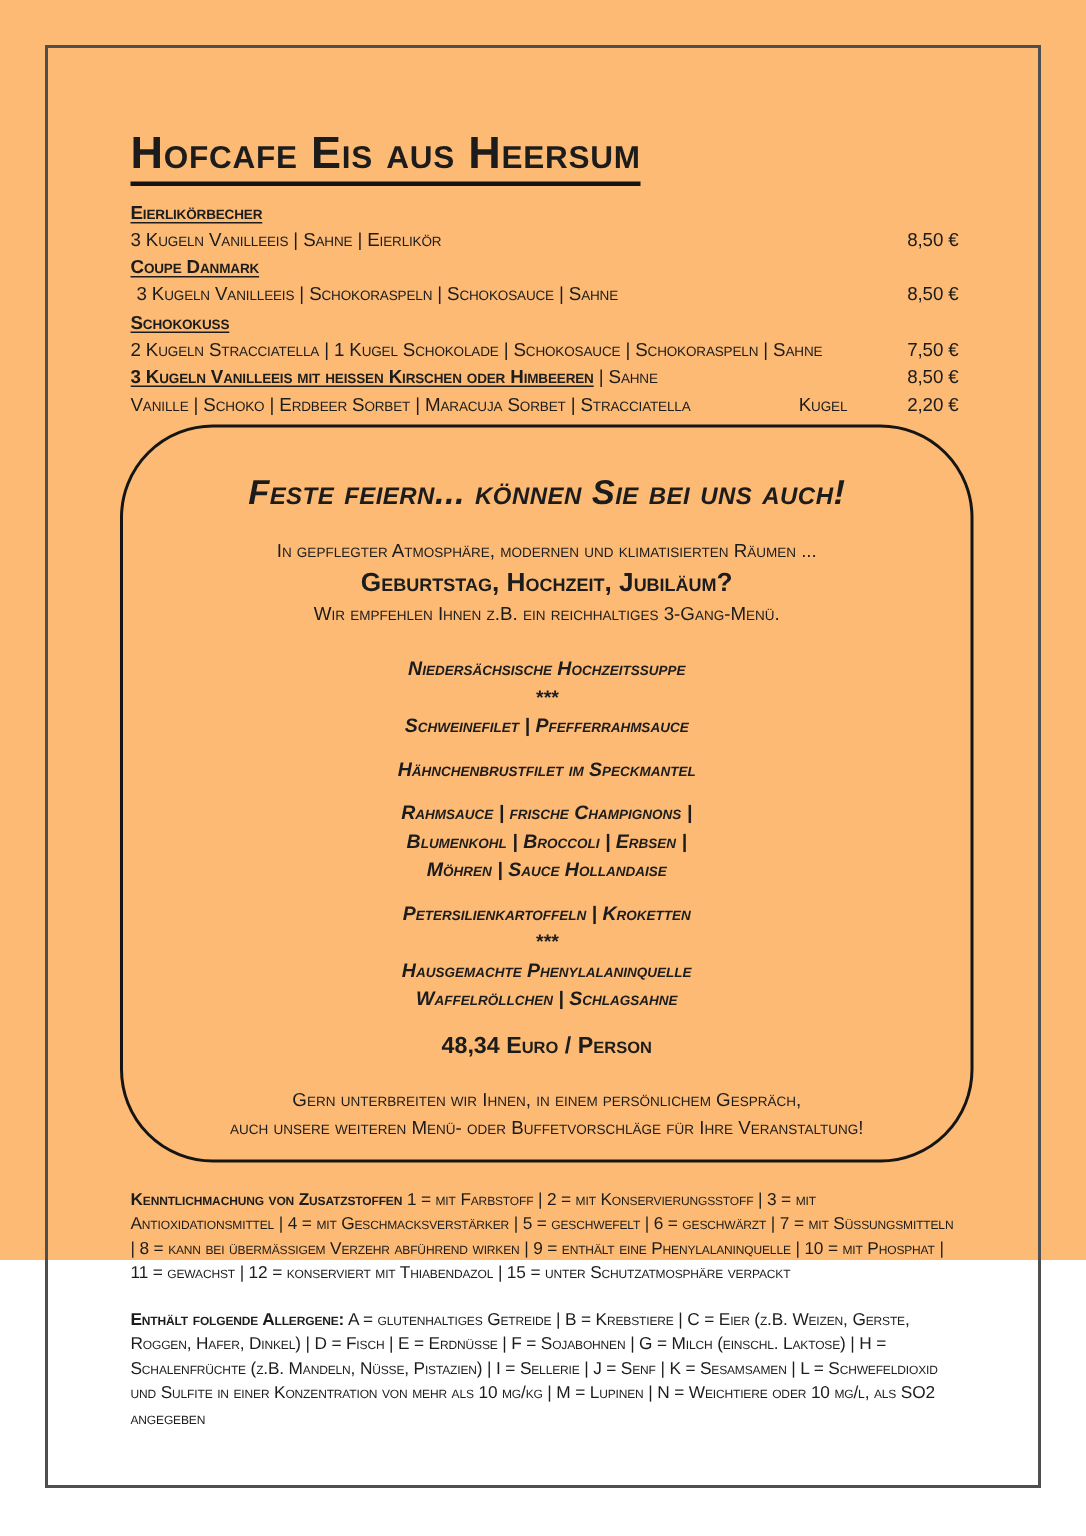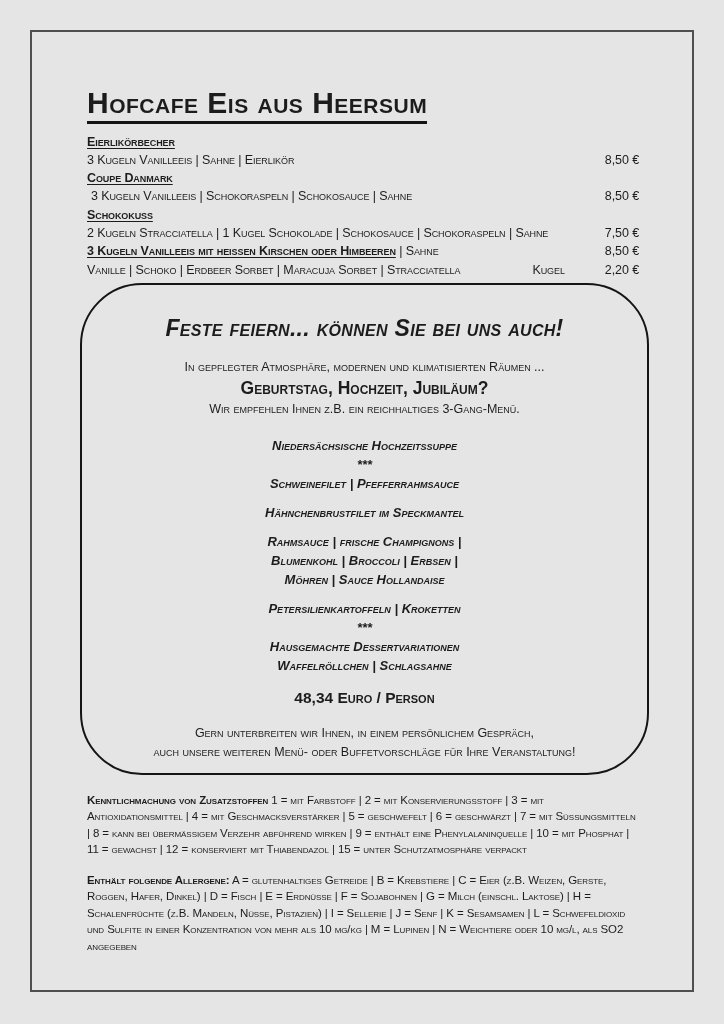--- a/index.html
+++ b/index.html
@@ -1,19 +1,19 @@
 <!DOCTYPE html>
 <html><head>
 <meta charset="utf-8">
 <style>
   * { margin:0; padding:0; box-sizing:border-box; }
   html,body { background:#ffffff; }
   body { width:724px; height:1024px; position:relative; }
   .page {
-    position:relative; width:724px; height:1024px; background:#e5e5e5;
+    position:relative; width:724px; height:840px; background:#fdba74;
     font-family:"Liberation Sans", sans-serif;
     font-variant: small-caps;
     color:#1c1c1c;
   }
   .frame {
     position:absolute; left:30px; top:30px; width:664px; height:962px;
     border:2px solid #4f4f4f;
   }
   .content { position:absolute; left:55px; top:54px; width:552px; }
 
@@ -103,21 +103,21 @@
           <div class="course-line">Schweinefilet | Pfefferrahmsauce</div>
           <div class="course-line gap"></div>
           <div class="course-line">Hähnchenbrustfilet im Speckmantel</div>
           <div class="course-line gap"></div>
           <div class="course-line">Rahmsauce | frische Champignons |</div>
           <div class="course-line">Blumenkohl | Broccoli | Erbsen |</div>
           <div class="course-line">Möhren | Sauce Hollandaise</div>
           <div class="course-line gap"></div>
           <div class="course-line">Petersilienkartoffeln | Kroketten</div>
           <div class="course-line">***</div>
-          <div class="course-line">Hausgemachte Dessertvariationen</div>
+          <div class="course-line">Hausgemachte Phenylalaninquelle</div>
           <div class="course-line">Waffelröllchen | Schlagsahne</div>
         </div>
 
         <div class="eb-price">48,34 Euro / Person</div>
 
         <div class="eb-closing">
           <div>Gern unterbreiten wir Ihnen, in einem persönlichem Gespräch,</div>
           <div>auch unsere weiteren Menü- oder Buffetvorschläge für Ihre Veranstaltung!</div>
         </div>
       </div>

